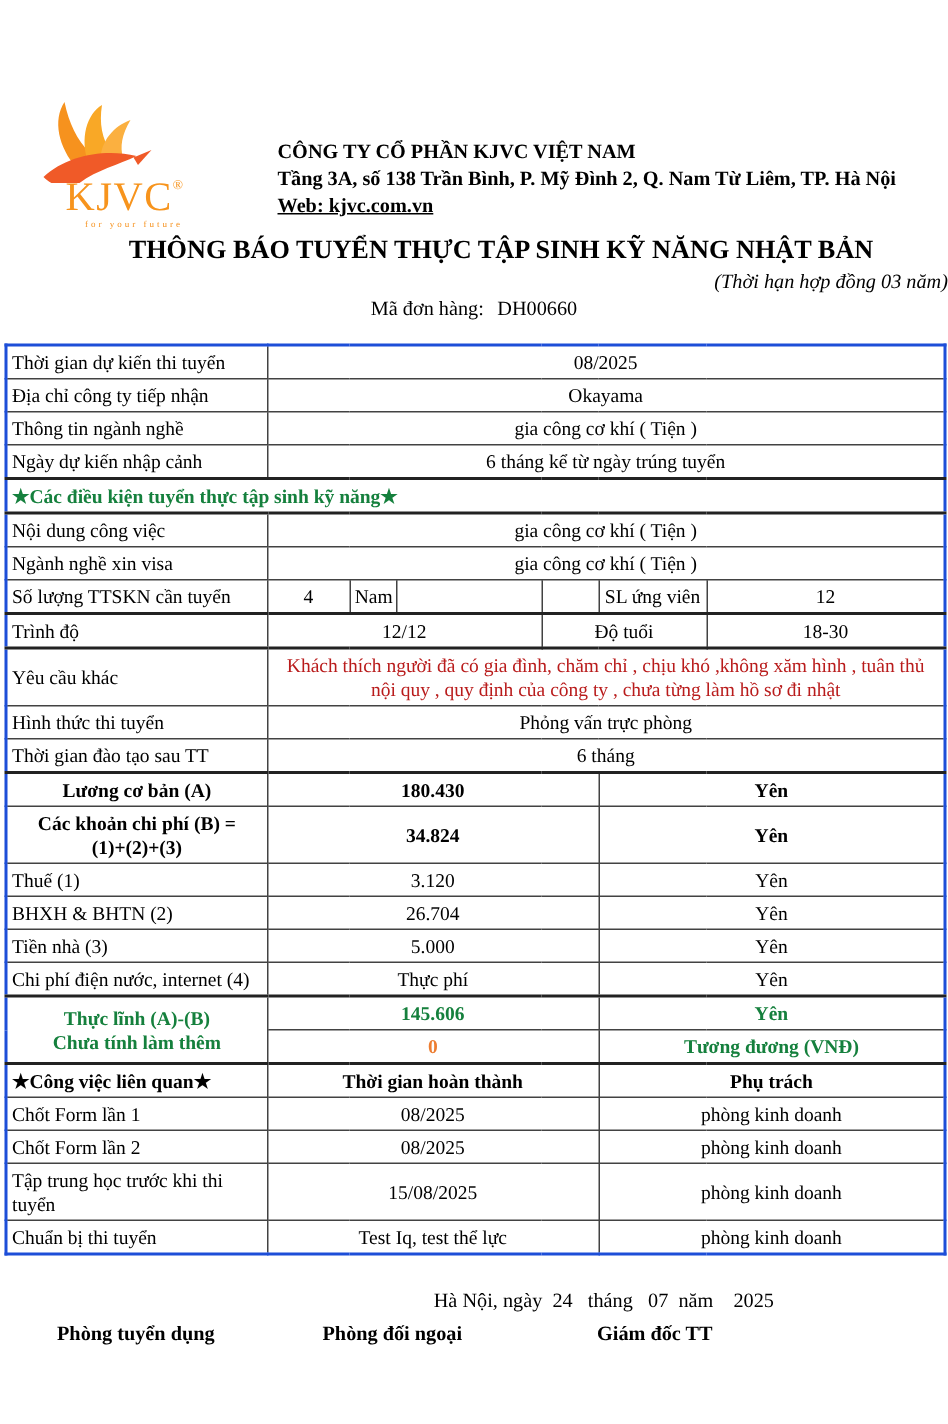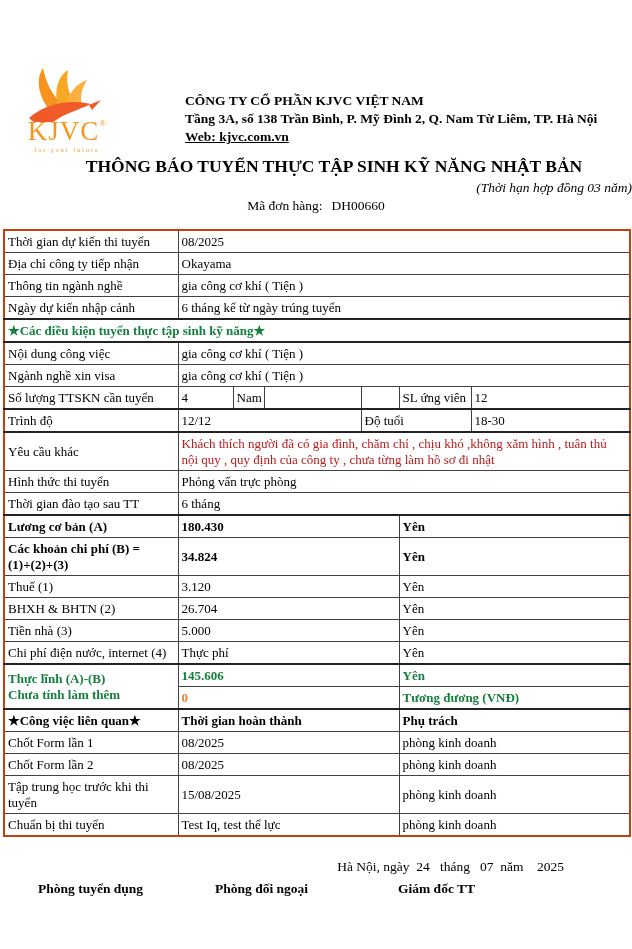--- a/index.html
+++ b/index.html
@@ -7,21 +7,21 @@
   body {
     width: 632px; height: 949px;
     background: #ffffff;
     font-family: "Liberation Serif", "DejaVu Serif", serif;
     color: #000;
     position: relative;
     overflow: hidden;
   }
 
   
-  .logo { position: absolute; top: 66px; left: 12px; width: 110px; text-align: center; }
+  .logo { position: absolute; top: 66px; left: 12px; width: 110px; text-align: right; }
   .logo svg { display: block; margin: 0 auto -4px auto; }
   .logo-row { line-height: 1; white-space: nowrap; }
   .logo-kjvc { color: #f7941d; font-size: 27px; letter-spacing: 1px; }
   .logo-reg  { color: #f7941d; font-size: 9px; vertical-align: 14px; }
   .logo-tag  { color: #f6921e; font-size: 6px; letter-spacing: 2px; margin-top: 2px; }
 
   
   .company {
     position: absolute; top: 92px; left: 185px; width: 445px;
     font-weight: bold; font-size: 13.5px; line-height: 18px;
@@ -34,43 +34,43 @@
   .subtitle { text-align: right; font-style: italic; font-size: 13.5px; margin-top: 3px; }
   .order { text-align: center; font-size: 13.5px; margin-top: 2px; }
   .order .order-val { margin-left: 9px; }
 
   
   table.main {
     border-collapse: collapse;
     margin: 15px 0 0 3px;
     width: 626px;
     font-size: 13px;
-    border: 2px solid #c2410c;
+    border: 2px solid #1d4ed8;
     table-layout: fixed;
   }
   td {
     border: 1px solid #424242;
     padding: 2.5px 3px;
     height: 17px;
     line-height: 16px;
     overflow: hidden;
   }
   .lbl { text-align: left; }
-  .ctr { text-align: left; }
+  .ctr { text-align: center; }
   .b   { font-weight: bold; }
   tr.thick td { border-top-width: 2px; border-top-color: #222; }
   .red    { color: #15803d; }
   .salmon { color: #b91c1c; }
   .orange { color: #ed7d31; }
 
   
   .date-line {
     margin-top: 22px;
     text-align: right;
-    padding-right: 68px;
+    padding-right: 116px;
     font-size: 13.5px;
     white-space: pre;
   }
   .signs { position: relative; height: 28px; margin-top: 4px; font-weight: bold; font-size: 13.5px; }
   .signs span { position: absolute; top: 2px; }
   .sign-left   { left: 38px; }
   .sign-center { left: 215px; }
   .sign-right  { left: 398px; }
 </style>
 </head>

